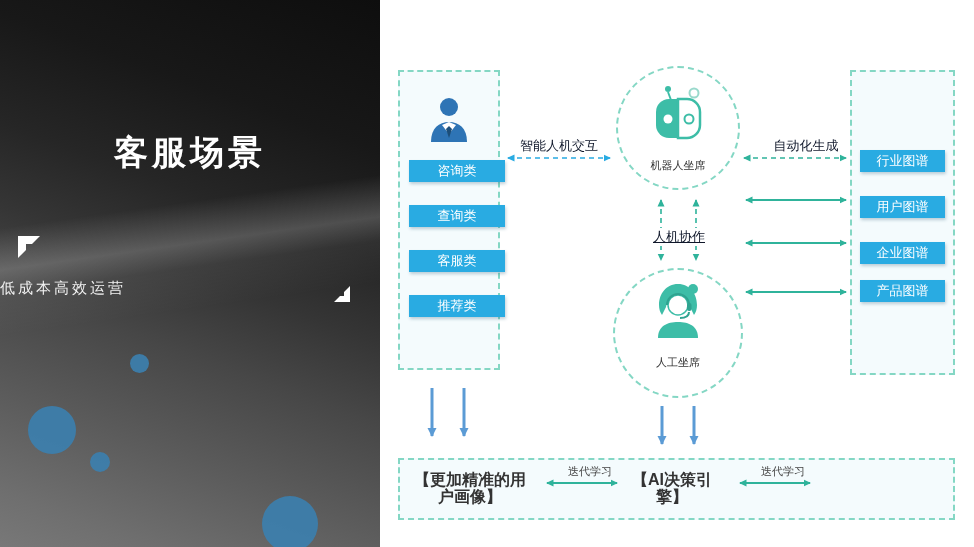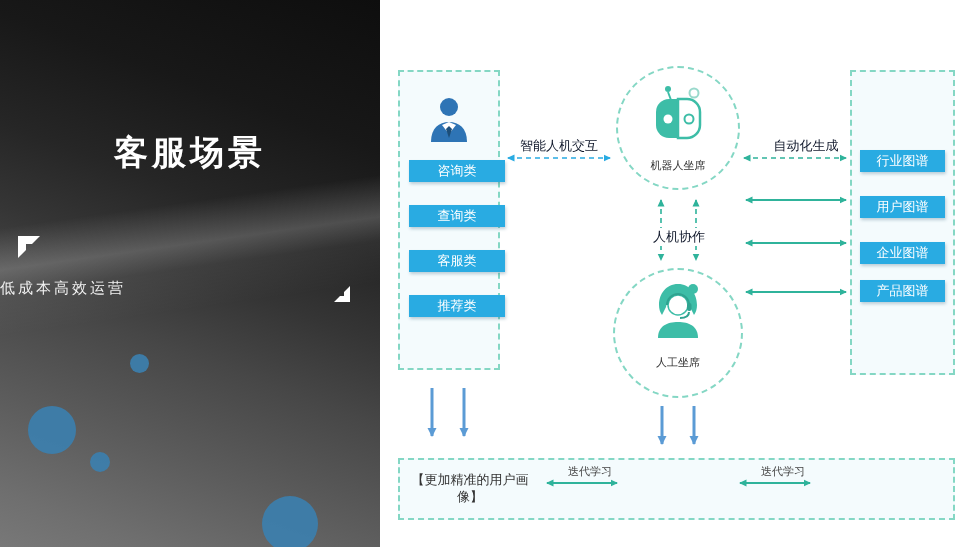--- a/index.html
+++ b/index.html
@@ -29,22 +29,22 @@
   .l-teal{stroke:#2fb39b;stroke-width:2;}
   .l-steel{stroke:#5b9bd5;stroke-width:3;}
 
   .cat-btn,.graph-btn{position:absolute;width:96px;height:22px;line-height:22px;text-align:center;
     background:#29abe2;color:#fff;font-size:13px;z-index:6;cursor:pointer;
     box-shadow:1px 2px 3px rgba(40,90,120,0.28);}
   .graph-btn{width:85px;}
 
   .node-label{position:absolute;font-size:11px;color:#333;text-align:center;z-index:6;}
   .flow-label{position:absolute;font-size:13px;color:#0f172a;text-align:center;z-index:6;}
-  .flow-label.masked{background:#fff;z-index:7;}
-  .bottom-text{position:absolute;font-size:13px;font-weight:normal;color:#333;text-align:center;line-height:17px;z-index:6;}
+  .flow-label.masked{background:#fff;z-index:7;text-decoration:underline;}
+  .bottom-text{position:absolute;font-size:16px;font-weight:bold;color:#333;text-align:center;line-height:17px;z-index:6;}
   .iter-label{position:absolute;font-size:11px;color:#444;text-align:right;z-index:6;}
   .icon{position:absolute;z-index:6;}
 </style>
 </head>
 <body>
 
 <div class="slide">
 
   <div class="photo">
     <div class="photo-title">客服场景</div>
@@ -142,16 +142,17 @@
     <div class="flow-label" style="left:380px;top:137px;width:92px">自动化生成</div>
     <div class="flow-label masked" style="left:270px;top:228px;width:58px">人机协作</div>
 
     <div class="graph-btn" style="left:480px;top:150px">行业图谱</div>
     <div class="graph-btn" style="left:480px;top:196px">用户图谱</div>
     <div class="graph-btn" style="left:480px;top:242px">企业图谱</div>
     <div class="graph-btn" style="left:480px;top:280px">产品图谱</div>
 
     <div class="bottom-text" style="left:30px;top:471px;width:120px">【更加精准的用户画像】</div>
     <div class="iter-label" style="left:172px;top:464px;width:60px">迭代学习</div>
+    <div class="bottom-text" style="left:250px;top:471px;width:84px">【AI决策引擎】</div>
     <div class="iter-label" style="left:365px;top:464px;width:60px">迭代学习</div>
 
   </div>
 </div>
 
 </body></html>

